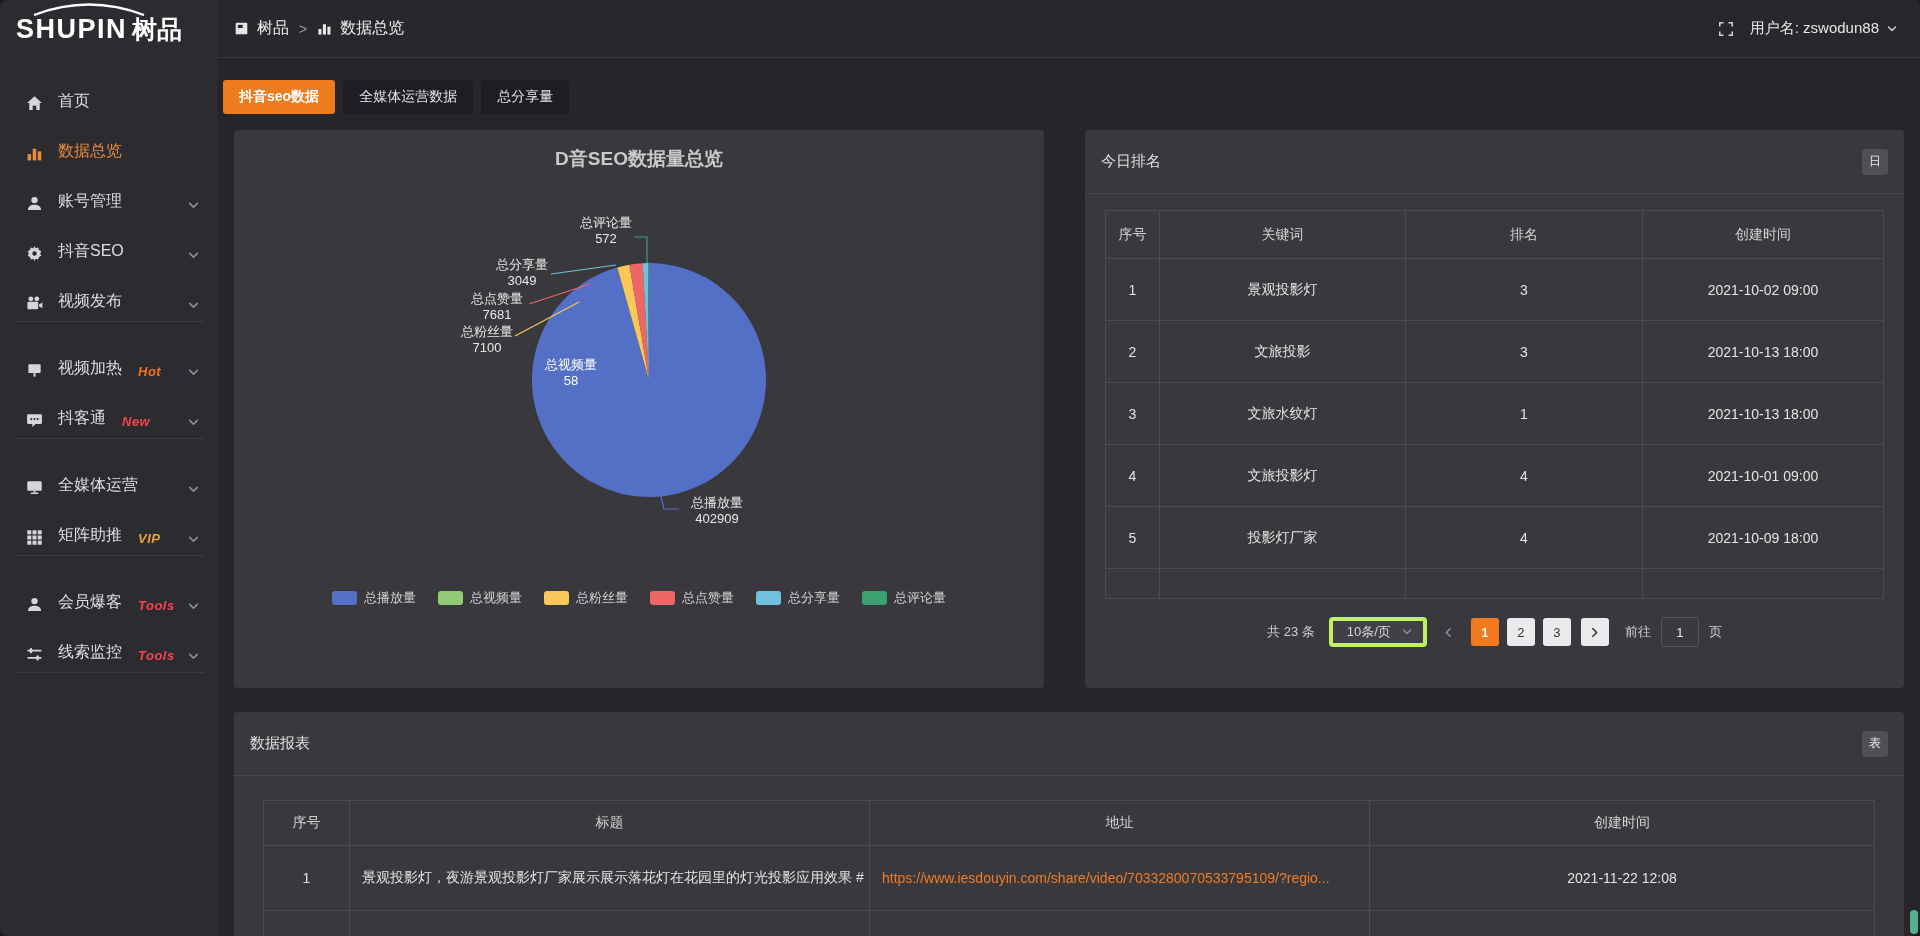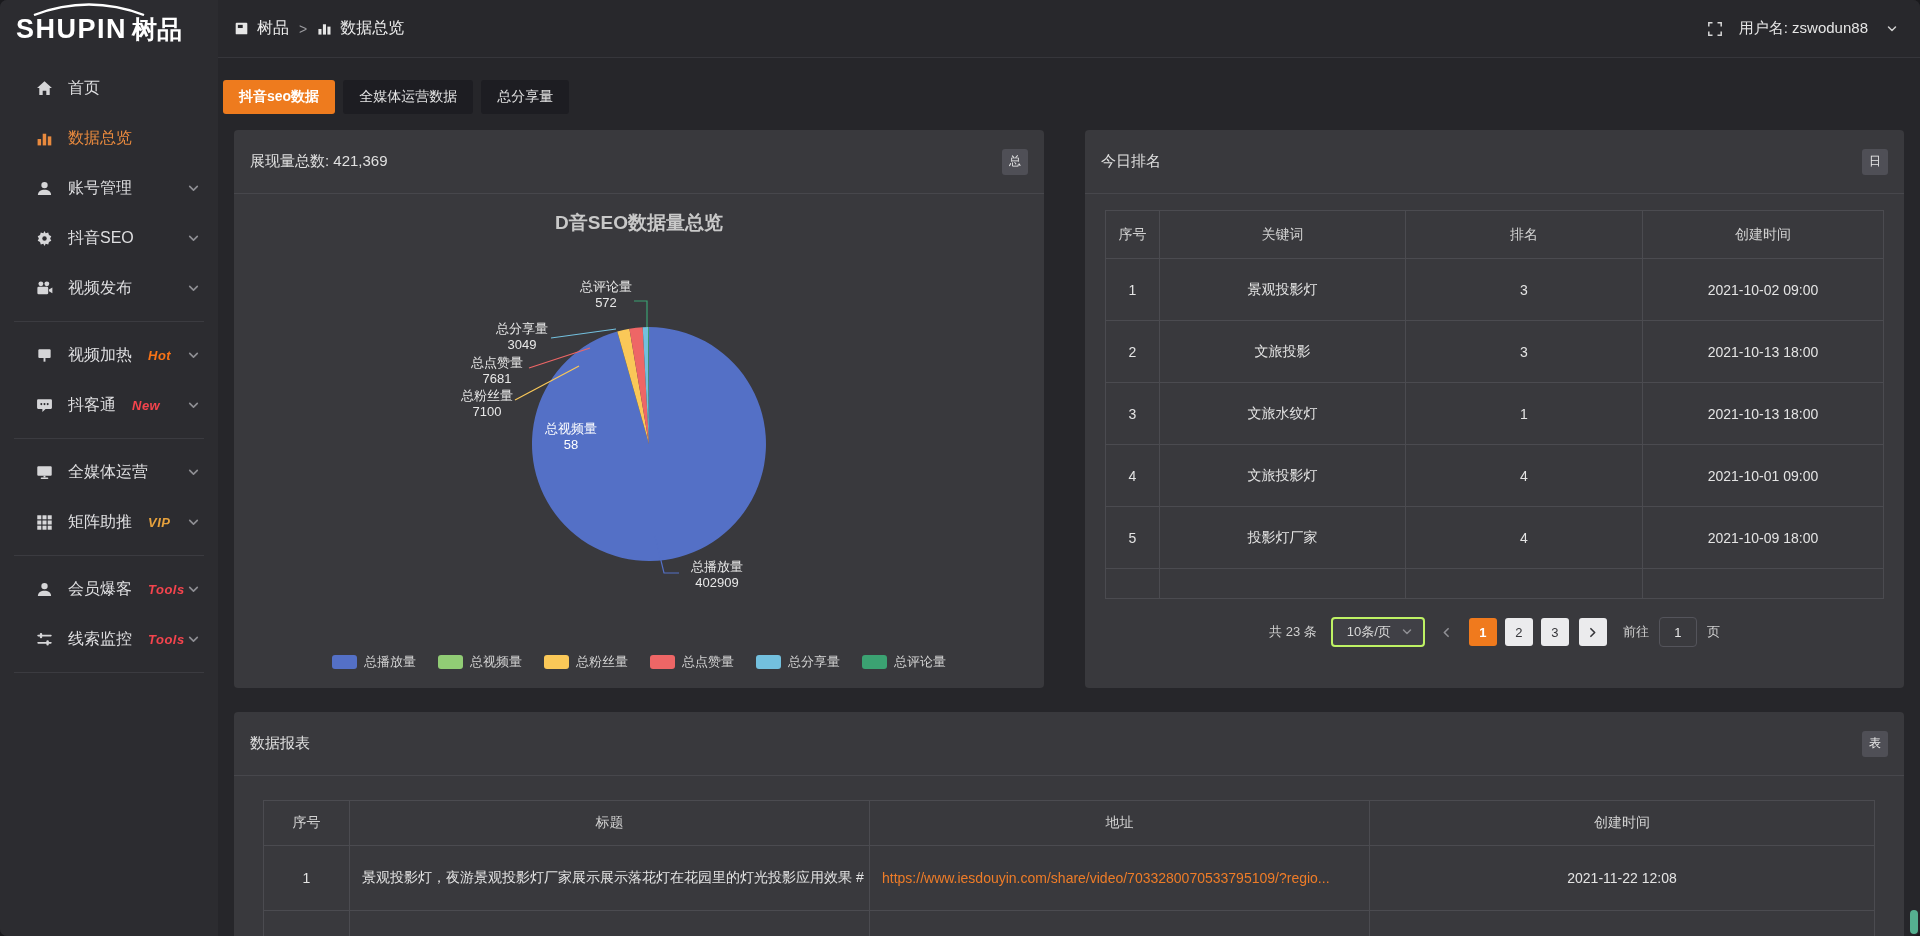--- a/index.html
+++ b/index.html
@@ -7,38 +7,38 @@
   body { font-family:"Liberation Sans","DejaVu Sans",sans-serif; }
   .app { position:relative; width:1920px; height:936px; overflow:hidden; background:#26262a; color:#e2e2e2;border-radius:7px; }
 
   
   .sidebar { position:absolute; left:0; top:0; width:218px; height:936px; background:#2c2c30; z-index:5; }
   .logo { height:58px; display:flex; align-items:center; padding-left:16px; position:relative; }
   .logo-arc { position:absolute; top:3px; left:30px; }
   .logo-latin { font-size:27px; font-weight:800; color:#ffffff; letter-spacing:1.5px; }
   .logo-cjk { font-size:25px; font-weight:800; color:#ffffff; margin-left:5px; }
   .menu { padding-top:6px; }
-  .menu-item { height:48px; margin-bottom:2px; display:flex; align-items:center; padding:0 18px 0 36px; cursor:pointer; color:#dfdfe1; }
+  .menu-item { height:48px; margin-bottom:2px; display:flex; align-items:flex-end; padding:0 18px 0 26px; cursor:pointer; color:#dfdfe1; }
   .menu-item .mi-icon { width:17px; height:17px; color:#d6d6d8; display:inline-flex; }
   .menu-item .mi-label { font-size:16px; margin-left:15px; }
   .menu-item.active { color:#e98a3e; }
   .menu-item.active .mi-icon { color:#e98a3e; }
   .mi-badge { font-size:13px; font-weight:bold; font-style:italic; margin-left:16px; letter-spacing:.5px; }
   .mi-chevron { margin-left:auto; color:#8e8e93; display:inline-flex; }
   .menu-divider { height:1px; background:#3b3b40; margin:9px 14px; }
 
   
   .topbar { position:absolute; left:218px; right:0; top:0; height:58px; display:flex; align-items:center; justify-content:space-between; padding:0 22px 0 16px; border-bottom:1px solid #36363b; background:#28282c; }
   .breadcrumb { display:flex; align-items:center; gap:8px; font-size:16px; color:#ececec; }
   .bc-icon { display:inline-flex; width:15px; height:15px; color:#e6e6e6; }
   .bc-sep { color:#9b9b9f; font-size:14px; margin:0 2px; }
   .bc-link { cursor:pointer; }
   .topbar-right { display:flex; align-items:center; gap:16px; }
   .tb-icon { display:inline-flex; width:16px; height:16px; cursor:pointer; }
-  .username { font-size:15px; color:#e6e6e6; cursor:pointer; display:flex; align-items:center; gap:16px; }
+  .username { font-size:15px; color:#e6e6e6; cursor:pointer; display:flex; align-items:center; gap:5px; }
   .username .mi-chevron { margin-left:2px; color:#cfcfcf; }
 
   
   .main { position:absolute; left:218px; top:58px; width:1702px; height:878px; overflow:hidden; }
   .tabs { position:absolute; left:5px; top:22px; display:flex; gap:8px; }
   .tab { height:34px; padding:0 16px; border:none; border-radius:3px; background:#1d1d22; color:#e3e3e3; font-size:14px; cursor:pointer; font-family:inherit; }
   .tab.active { background:#ee7b1e; color:#ffffff; font-weight:bold; }
 
   .panel { position:absolute; background:#39393d; border-radius:4px; }
   .panel-left   { left:16px;  top:72px;  width:810px;  height:558px; }
@@ -69,21 +69,21 @@
 
   .report-table { width:1612px; margin:24px auto 0 auto; }
   .report-table th { height:45px; font-size:14px; color:#d2d2d2; }
   .report-table td { height:65px; font-size:14px; color:#e4e4e4; }
   .cell-left { text-align:left !important; padding:0 12px; white-space:nowrap; }
   .link { color:#ee7c28; cursor:pointer; }
 
   
   .pagination { display:flex; align-items:center; justify-content:center; gap:10px; margin-top:18px; }
   .pg-total { font-size:13px; color:#cfcfcf; margin-right:4px; }
-  .pg-size { display:flex; align-items:center; gap:10px; height:30px; padding:0 10px 0 14px; background:#404046; border:2px solid #bef264; border-radius:4px; font-size:13px; color:#d8d8d8; cursor:pointer; }
+  .pg-size { display:flex; align-items:center; gap:10px; height:30px; padding:0 10px 0 14px; background:#404046; border:4px solid #bef264; border-radius:4px; font-size:13px; color:#d8d8d8; cursor:pointer; }
   .pg-prev { display:inline-flex; align-items:center; justify-content:center; width:24px; height:28px; color:#8f8f94; cursor:pointer; }
   .pg-pages { display:flex; gap:8px; }
   .pg-num { width:28px; height:28px; border:none; border-radius:3px; background:#ebebed; color:#36363a; font-size:13px; cursor:pointer; font-family:inherit; }
   .pg-num.active { background:#f07a1d; color:#ffffff; font-weight:bold; }
   .pg-next { display:inline-flex; align-items:center; justify-content:center; width:28px; height:28px; border-radius:3px; background:#ebebed; color:#36363a; cursor:pointer; }
   .pg-goto { font-size:13px; color:#cfcfcf; margin-left:6px; }
   .pg-input { width:38px; height:30px; background:#3a3a3e; border:1px solid #54545b; border-radius:4px; color:#e8e8e8; text-align:center; font-size:13px; font-family:inherit; }
   .pg-page-suffix { font-size:13px; color:#cfcfcf; }
 
   .scroll-nub { position:absolute; right:2px; bottom:2px; width:8px; height:24px; border-radius:4px; background:#5ec9a2; opacity:.85; }
@@ -309,24 +309,20 @@
   </header>
 
   <main class="main">
     <div class="tabs" id="tabs">
         <button class="tab active">抖音seo数据</button>
         <button class="tab">全媒体运营数据</button>
         <button class="tab">总分享量</button>
       </div>
 
     <section class="panel panel-left">
-      <div class="panel-head">
-        <span class="panel-title">展现量总数: 421,369</span>
-        <button class="corner-badge">总</button>
-      </div>
       <div class="chart-area" id="chart-area">
         <div class="chart-title">D音SEO数据量总览</div>
         <svg id="pie-svg" width="810" height="493">
             <path d="M415 250 L415.0 133.0 A117 117 0 1 1 383.2 137.4 Z" fill="#5470c6"></path>
             <path d="M415 250 L383.2 137.4 A117 117 0 0 1 383.3 137.4 Z" fill="#91cc75"></path>
             <path d="M415 250 L383.3 137.4 A117 117 0 0 1 395.4 134.7 Z" fill="#fac858"></path>
             <path d="M415 250 L395.4 134.7 A117 117 0 0 1 408.7 133.2 Z" fill="#ee6666"></path>
             <path d="M415 250 L408.7 133.2 A117 117 0 0 1 414.0 133.0 Z" fill="#73c0de"></path>
             <path d="M415 250 L414.0 133.0 A117 117 0 0 1 415.0 133.0 Z" fill="#3ba272"></path>
             <polyline points="421,342 430,379 445,379" fill="none" stroke="#5470c6" stroke-width="1.2"></polyline>

